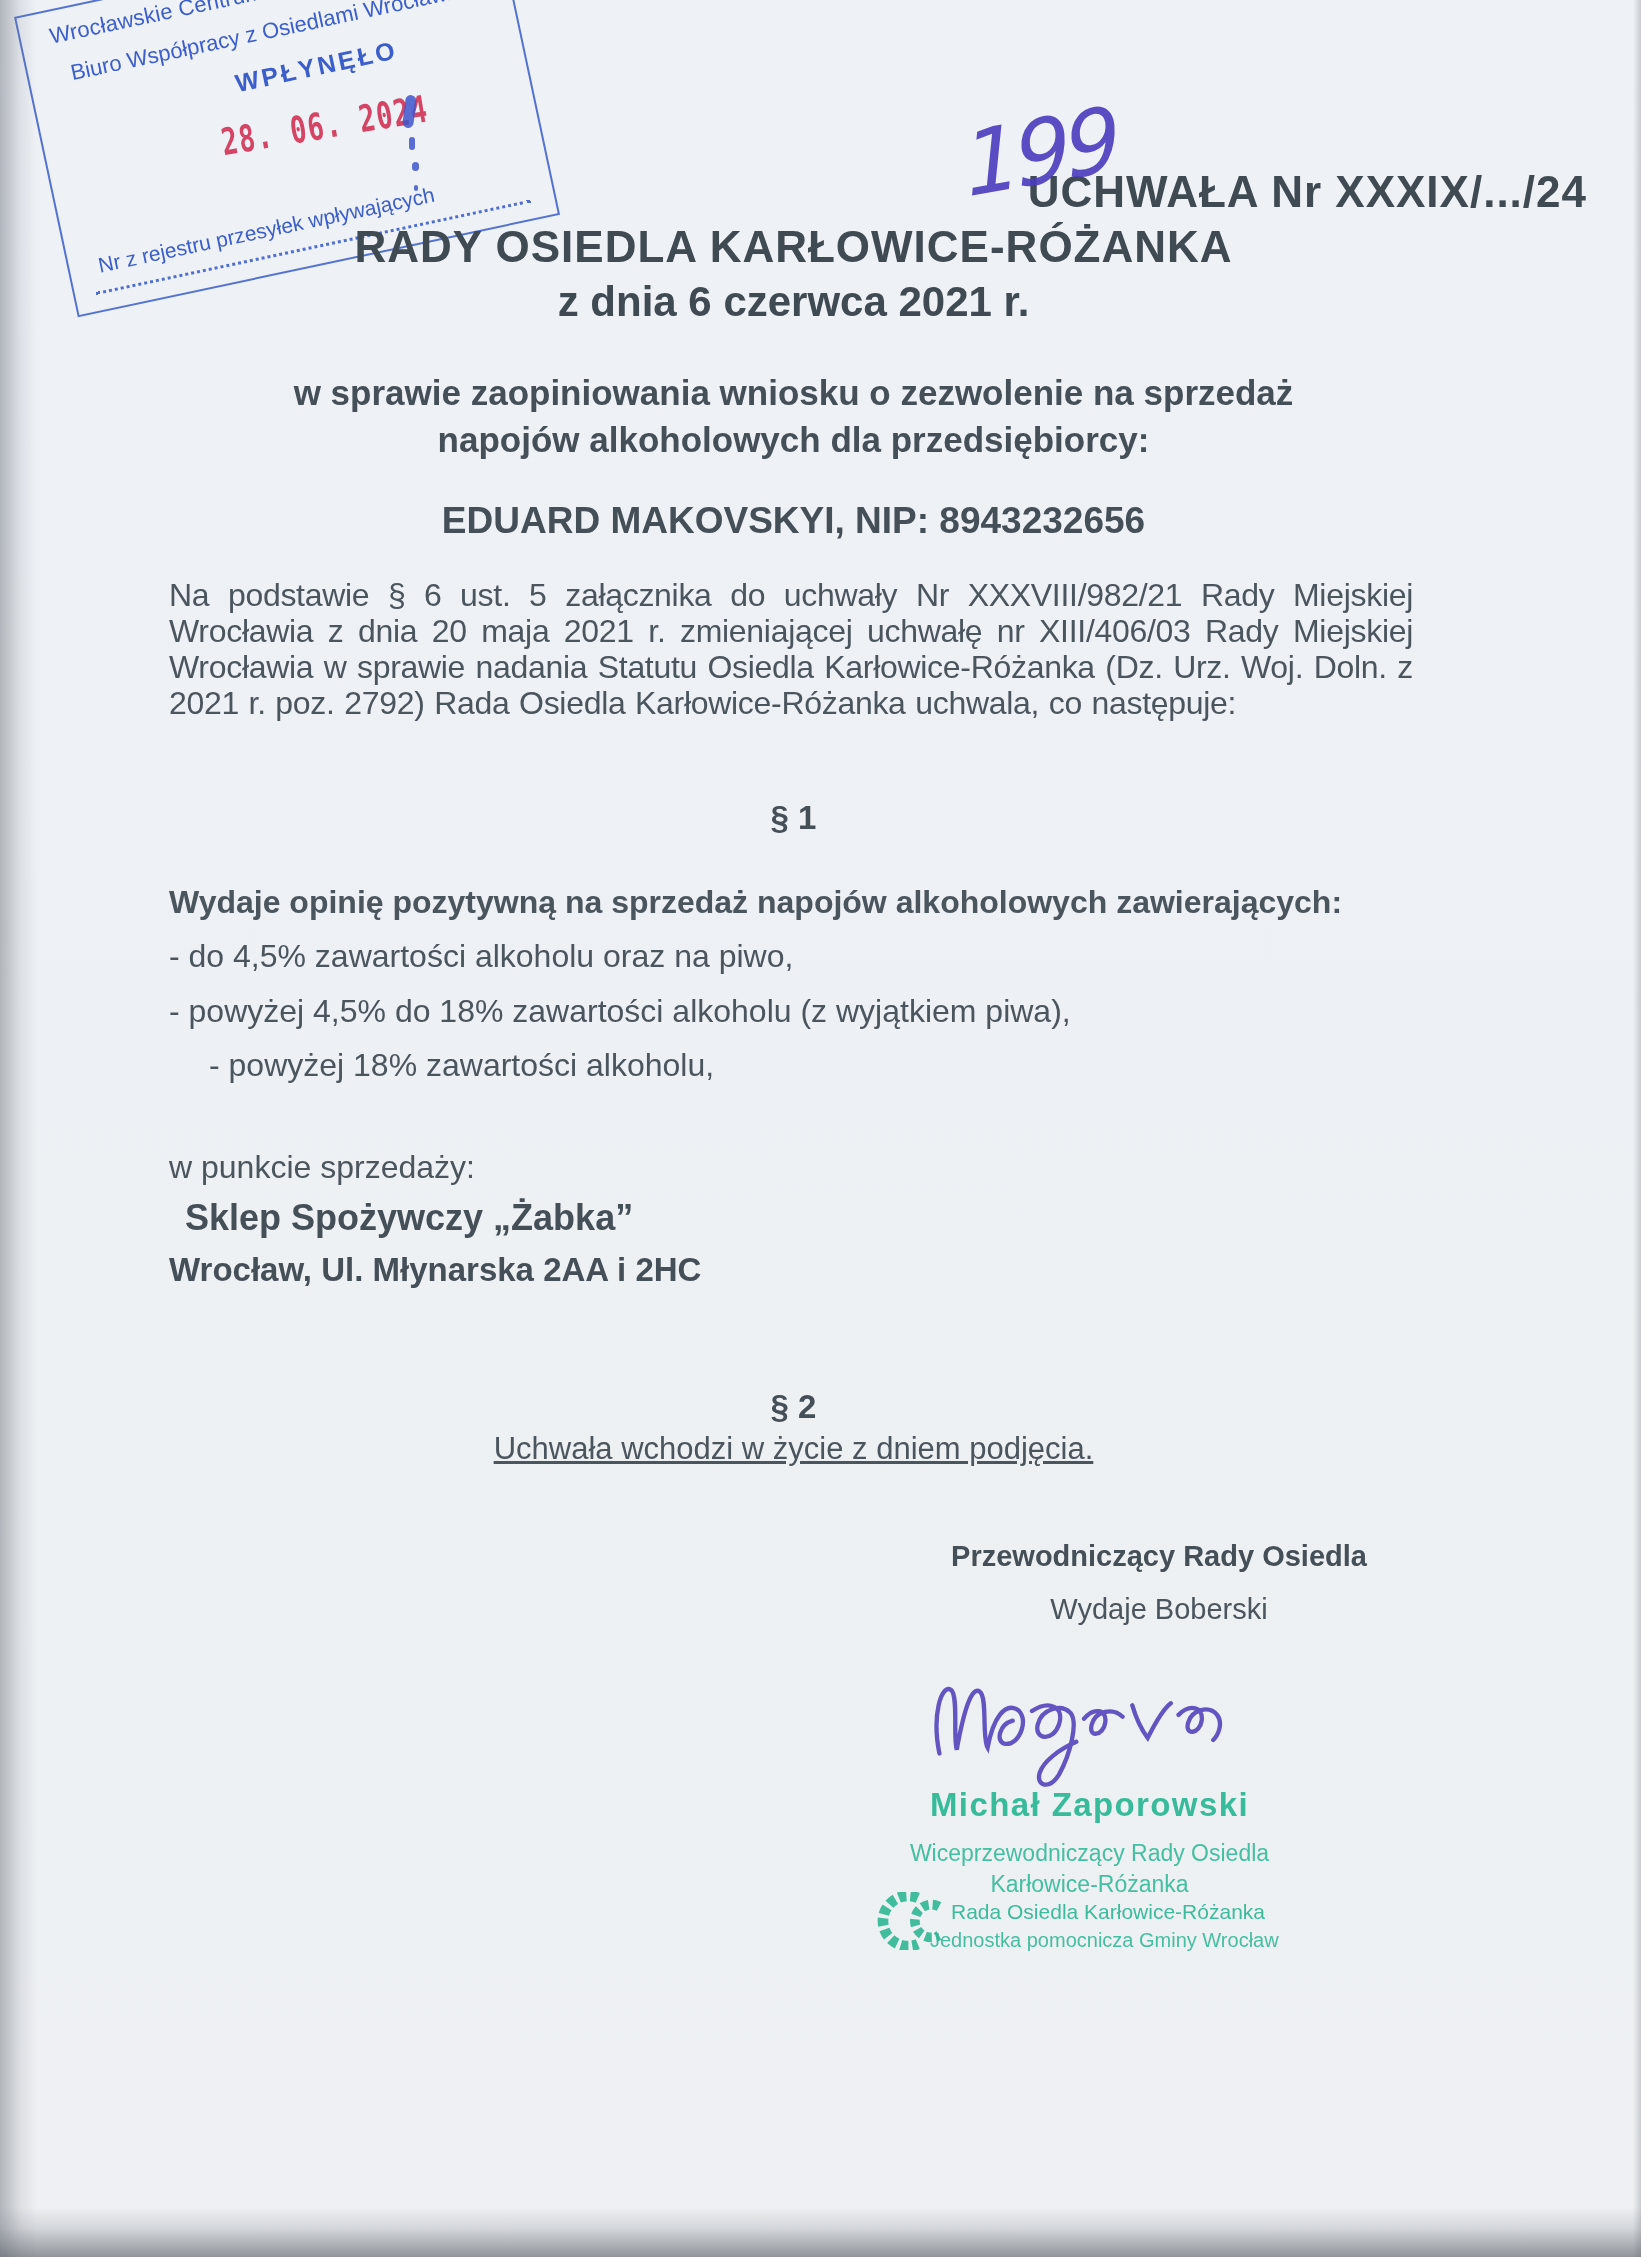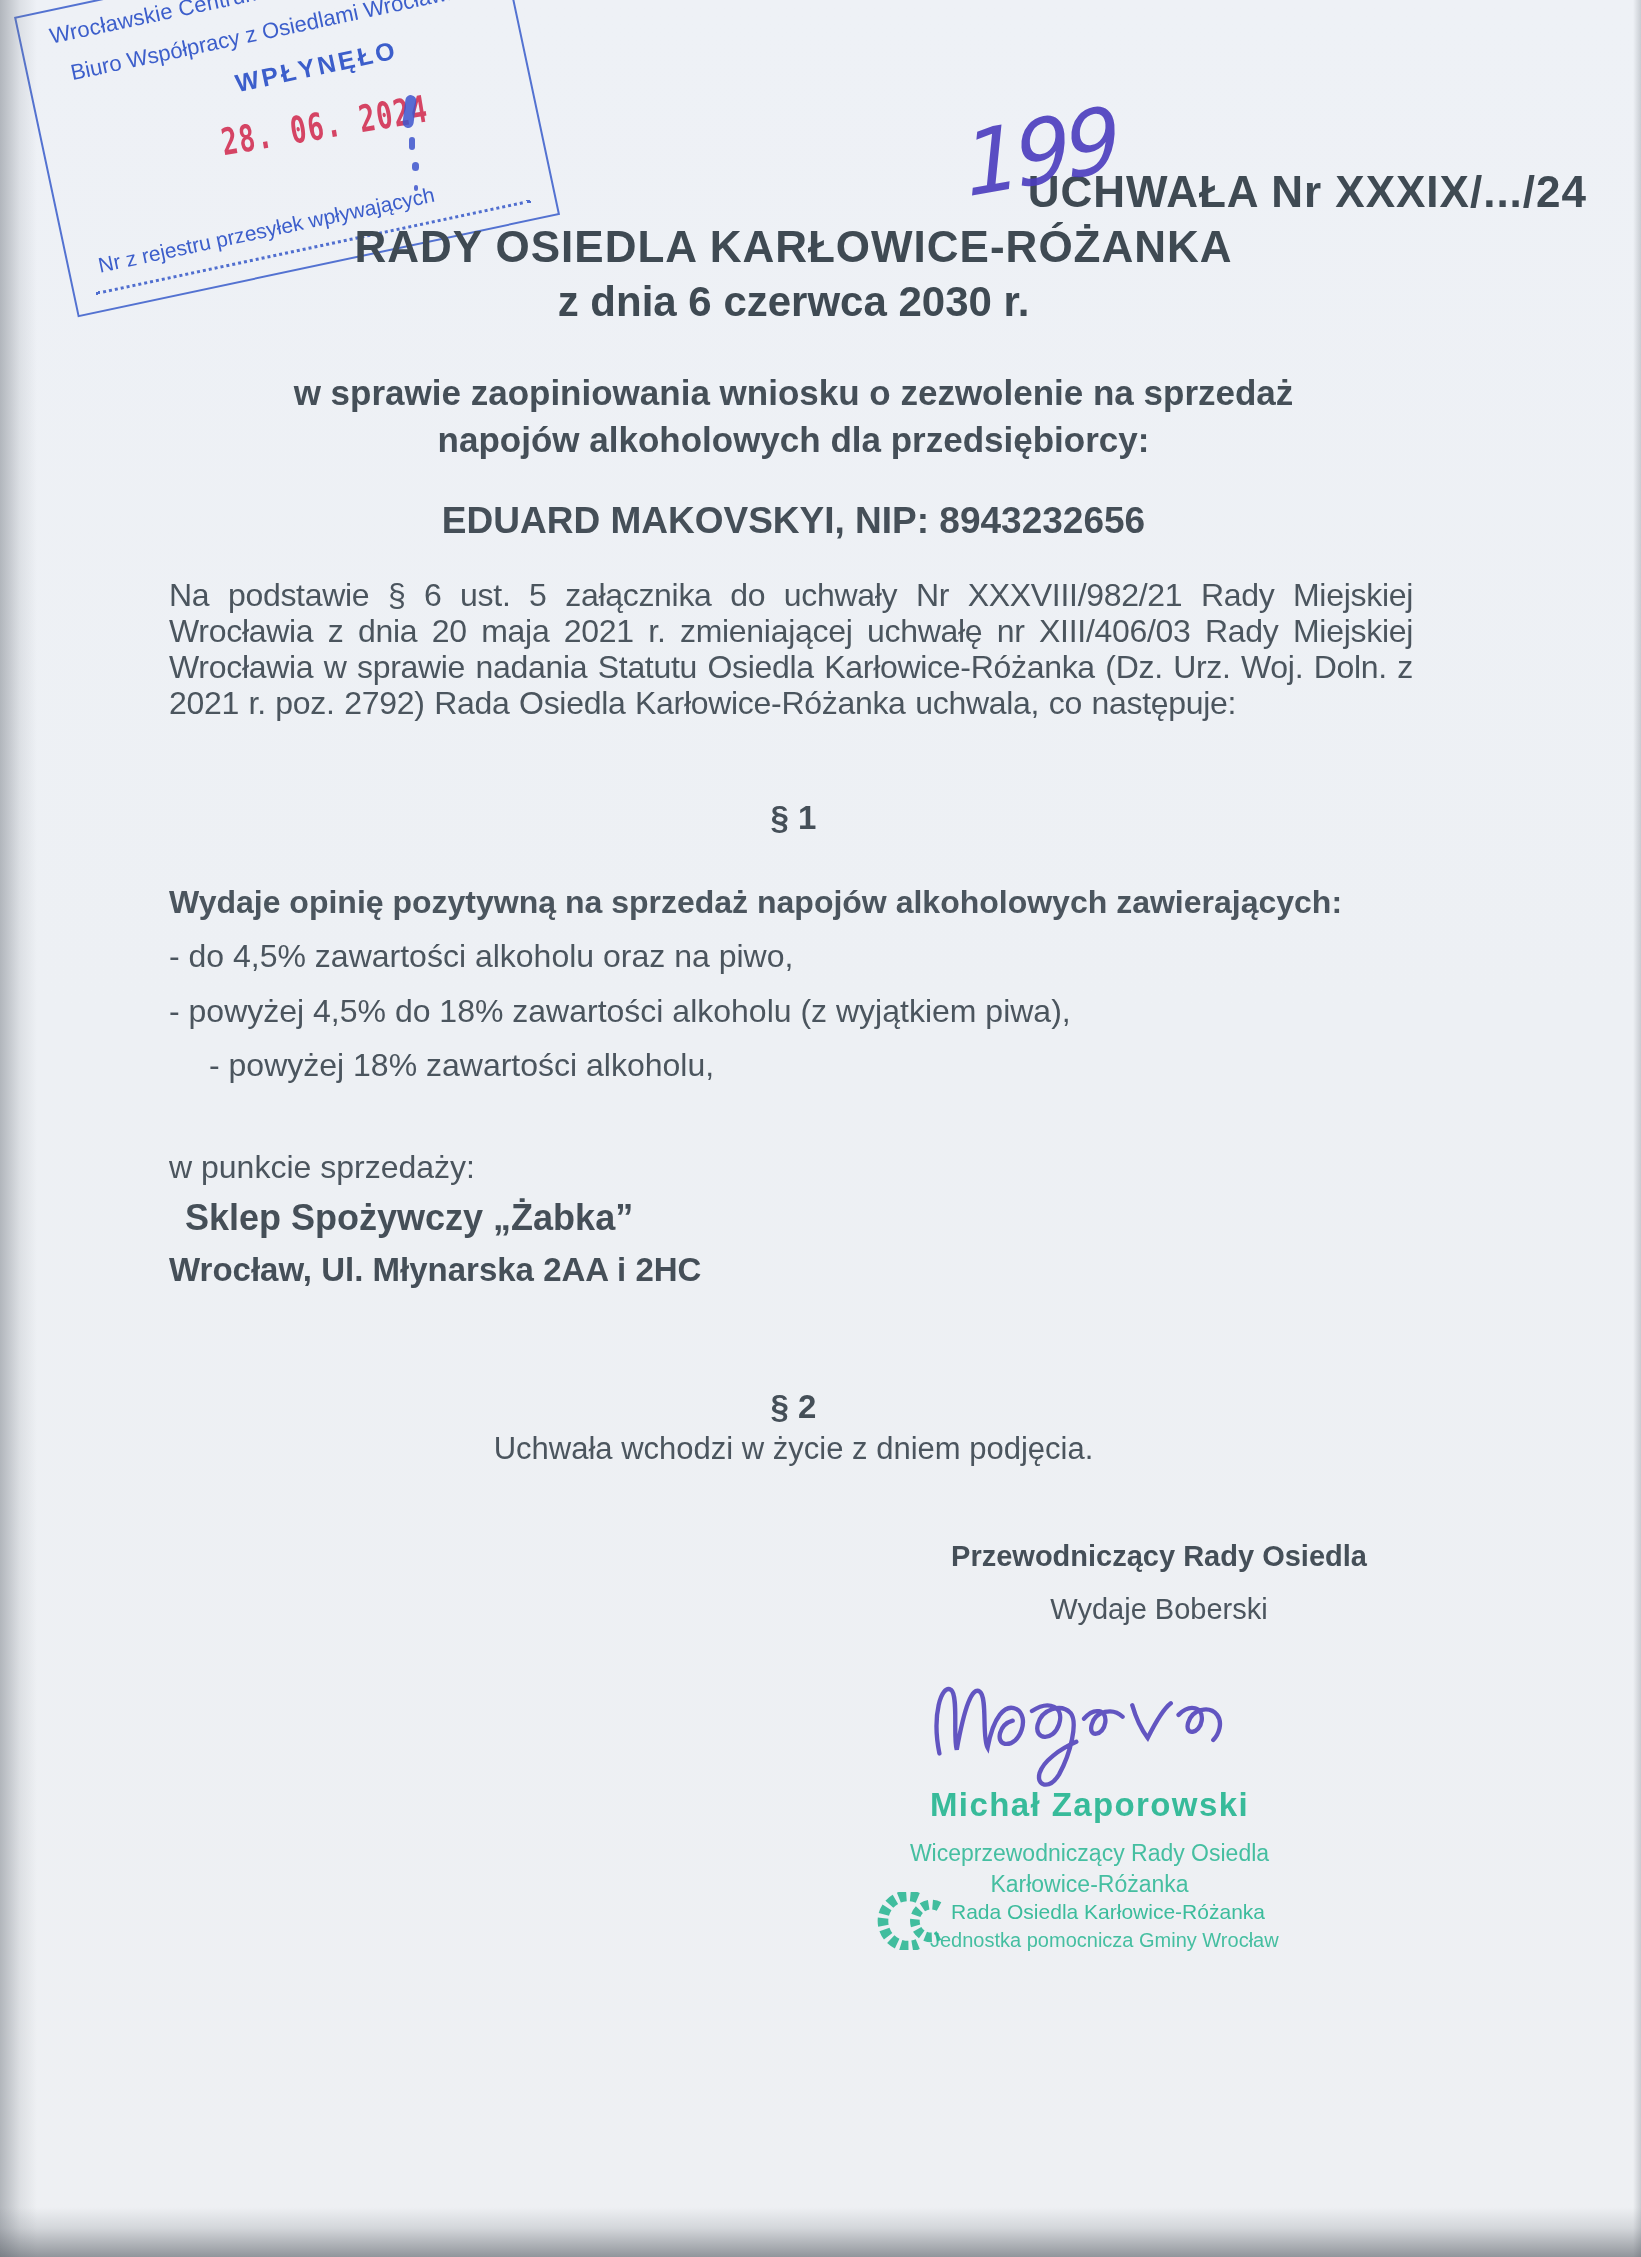--- a/index.html
+++ b/index.html
@@ -56,21 +56,21 @@
   .s1-head{top:799px;font-weight:bold;font-size:33px;color:#454f58;}
   .bodyline{position:absolute;left:169px;font-size:32px;white-space:nowrap;color:#4b555e;}
   .s1-intro{top:884px;font-weight:bold;}
   .s1-item1{top:938px;}
   .s1-item2{top:993px;}
   .s1-item3{top:1047px;margin-left:40px;}
   .pos-label{top:1149px;}
   .pos-name{top:1197px;font-weight:bold;font-size:36px;color:#454f58;margin-left:16px;}
   .pos-addr{top:1251px;font-weight:bold;font-size:33px;color:#454f58;}
   .s2-head{top:1388px;font-weight:bold;font-size:33px;color:#454f58;}
-  .s2-text{top:1431px;font-size:31px;color:#4b555e;}
+  .s2-text{top:1431px;font-size:31px;color:#4b555e;text-decoration:underline;}
   .sig-role{position:absolute;left:908px;top:1540px;width:502px;text-align:center;font-weight:bold;font-size:29px;color:#454f58;}
   .sig-name{position:absolute;left:908px;top:1593px;width:502px;text-align:center;font-size:29px;color:#4b555e;}
   
   .signature-svg{position:absolute;left:912px;top:1657px;z-index:4;}
   
   .vice-name{position:absolute;left:848px;top:1786px;width:483px;text-align:center;
     font-weight:bold;font-size:33px;letter-spacing:1.4px;color:rgba(45,183,149,.95);}
   .vice-role1{position:absolute;left:848px;top:1840px;width:483px;text-align:center;
     font-size:23px;color:rgba(45,183,149,.88);}
   .vice-role2{position:absolute;left:848px;top:1871px;width:483px;text-align:center;
@@ -103,21 +103,21 @@
   <div class="drip drip1"></div>
   <div class="drip drip2"></div>
   <div class="drip drip3"></div>
   <div class="drip drip4"></div>
 
   <div class="hand-number">199</div>
 
   <div class="center-col doc-title">
     <div class="t1">UCHWAŁA Nr XXXIX/.../24</div>
     <div class="t2">RADY OSIEDLA KARŁOWICE-RÓŻANKA</div>
-    <div class="t3">z dnia 6 czerwca 2030 r.</div>
+    <div class="t3">z dnia 6 czerwca 2021 r.</div>
   </div>
 
   <div class="center-col subject">
     <div>w sprawie zaopiniowania wniosku o zezwolenie na sprzedaż</div>
     <div class="s2line">napojów alkoholowych dla przedsiębiorcy:</div>
   </div>
 
   <div class="center-col entrepreneur">EDUARD MAKOVSKYI, NIP: 8943232656</div>
 
   <div class="legal">Na podstawie § 6 ust. 5 załącznika do uchwały Nr XXXVIII/982/21 Rady Miejskiej Wrocławia z dnia 20 maja 2021 r. zmieniającej uchwałę nr XIII/406/03 Rady Miejskiej Wrocławia w sprawie nadania Statutu Osiedla Karłowice-Różanka (Dz. Urz. Woj. Doln. z 2021 r. poz. 2792) Rada Osiedla Karłowice-Różanka uchwala, co następuje:</div>

